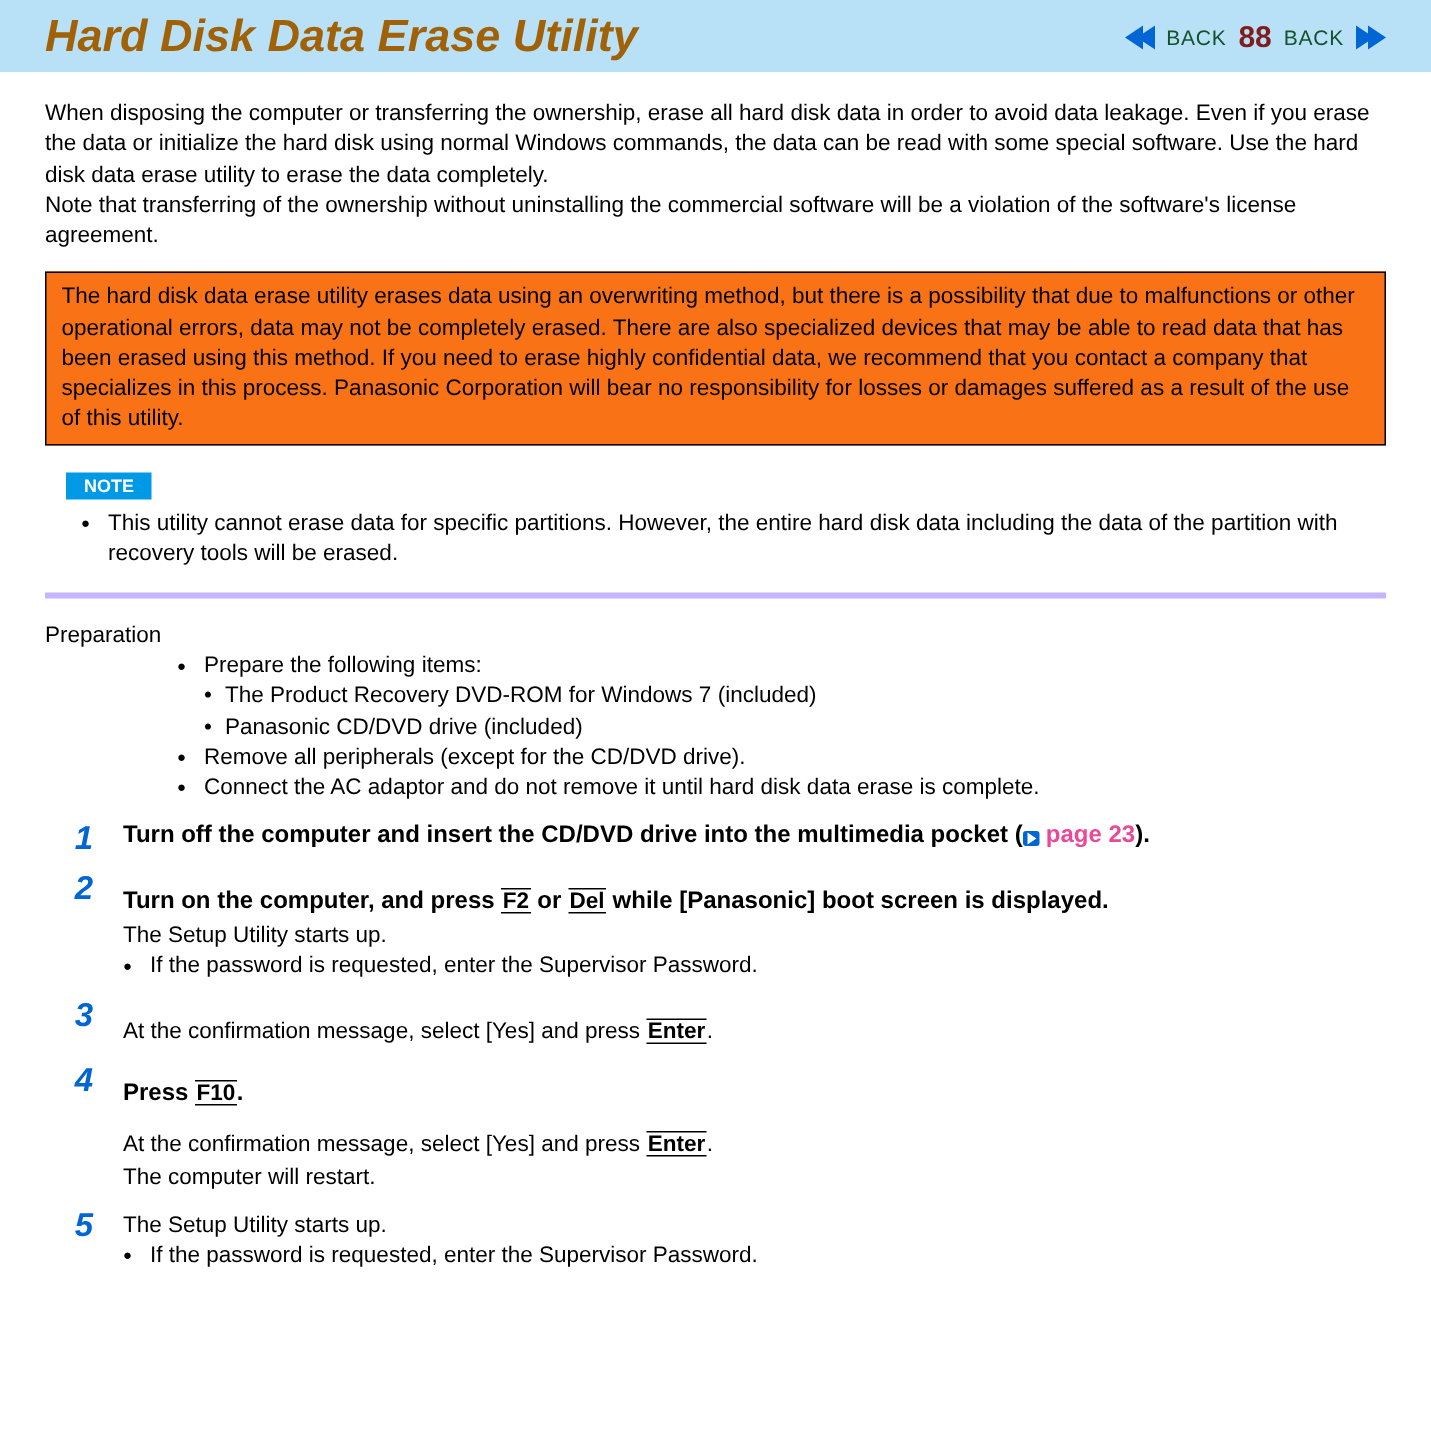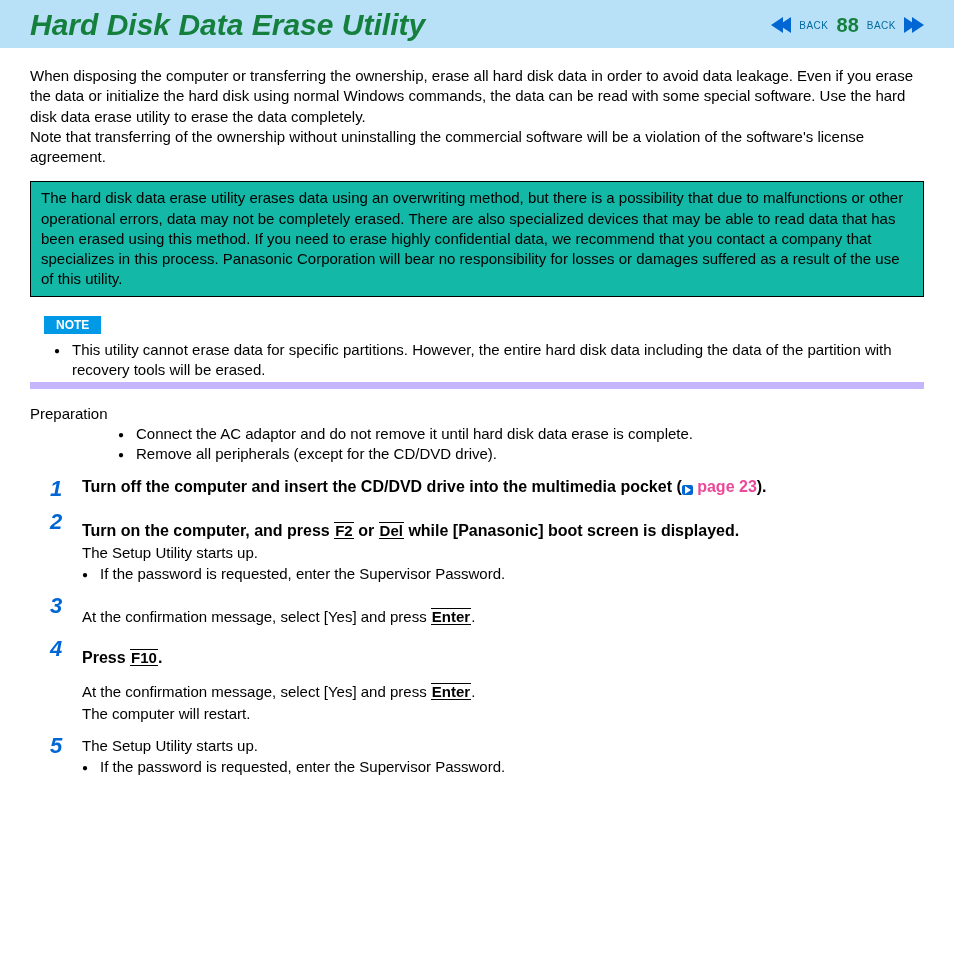--- a/index.html
+++ b/index.html
@@ -15,44 +15,44 @@
     background: #b8e1f7;
     padding: 8px 30px 6px 30px;
     display: flex;
     align-items: center;
     justify-content: space-between;
   }
   .title {
     font-size: 30px;
     font-weight: bold;
     font-style: italic;
-    color: #15803d;
+    color: #a16207;
   }
   .nav {
     display: flex;
     align-items: center;
     gap: 8px;
   }
   .nav-arrow-group { display:flex; align-items:center; }
   .arrow-l1 { border-top:8px solid transparent; border-bottom:8px solid transparent; border-right:12px solid #0066d4; }
   .arrow-l2 { border-top:8px solid transparent; border-bottom:8px solid transparent; border-right:12px solid #0066d4; margin-left:-4px;}
   .arrow-r1 { border-top:8px solid transparent; border-bottom:8px solid transparent; border-left:12px solid #0066d4; }
   .arrow-r2 { border-top:8px solid transparent; border-bottom:8px solid transparent; border-left:12px solid #0066d4; margin-left:-4px;}
-  .nav-label { color:#0369a1; font-size:10px; letter-spacing:0.5px;text-align:center; }
-  .page-num { font-size:20px; font-weight:bold; color:#15803d; }
+  .nav-label { color:#14532d; font-size:14px; letter-spacing:0.5px;text-align:center; }
+  .page-num { font-size:20px; font-weight:bold; color:#7f1d1d; }
   .content { padding: 18px 30px 30px 30px; }
   .intro { line-height:1.35; margin-bottom:14px; }
   .warn-box {
-    background:#14b8a6;
+    background:#f97316;
     border:1px solid #000;
     padding:6px 10px;
     line-height:1.35;
     margin-bottom:18px;
   }
-  .note-wrap { border-bottom:7px solid #c4b5fd; padding-bottom:2px; margin-bottom:16px; }
+  .note-wrap { border-bottom:4px solid #c4b5fd; padding-bottom:16px; margin-bottom:16px; }
   .note-tag {
     background:#0099e6;
     color:#fff;
     font-size:12px;
     font-weight:bold;
     padding:2px 12px;
     display:inline-block;
     margin-left:14px;
     margin-bottom:6px;
   }
@@ -140,22 +140,29 @@
   <div class="note-wrap">
     <div class="note-tag">NOTE</div>
     <ul class="bullets">
       <li>This utility cannot erase data for specific partitions. However, the entire hard disk data including the data of the partition with recovery tools will be erased.</li>
     </ul>
   </div>
 
   <div class="prep-block">
     <div class="prep-heading">Preparation</div>
     <ul class="bullets">
+      <li>
+        <span>Prepare the following items:</span>
+        <ul class="subdots">
+          <li>The Product Recovery DVD-ROM for Windows 7 (included)</li>
+          <li>Panasonic CD/DVD drive (included)</li>
+        </ul>
+      </li>
+      <li>Remove all peripherals (except for the CD/DVD drive).</li>
       <li>Connect the AC adaptor and do not remove it until hard disk data erase is complete.</li>
-      <li>Remove all peripherals (except for the CD/DVD drive).</li>
     </ul>
   </div>
 
   <div class="step">
     <div class="step-num">1</div>
     <div class="step-body">
       <div class="step-title">
         <span>Turn off the computer and insert the CD/DVD drive into the multimedia pocket (</span><span class="link-inline"><span class="link-arrow-box">
               <span class="link-arrow-tri"></span>
             </span><span> page 23</span></span><span>).</span>

